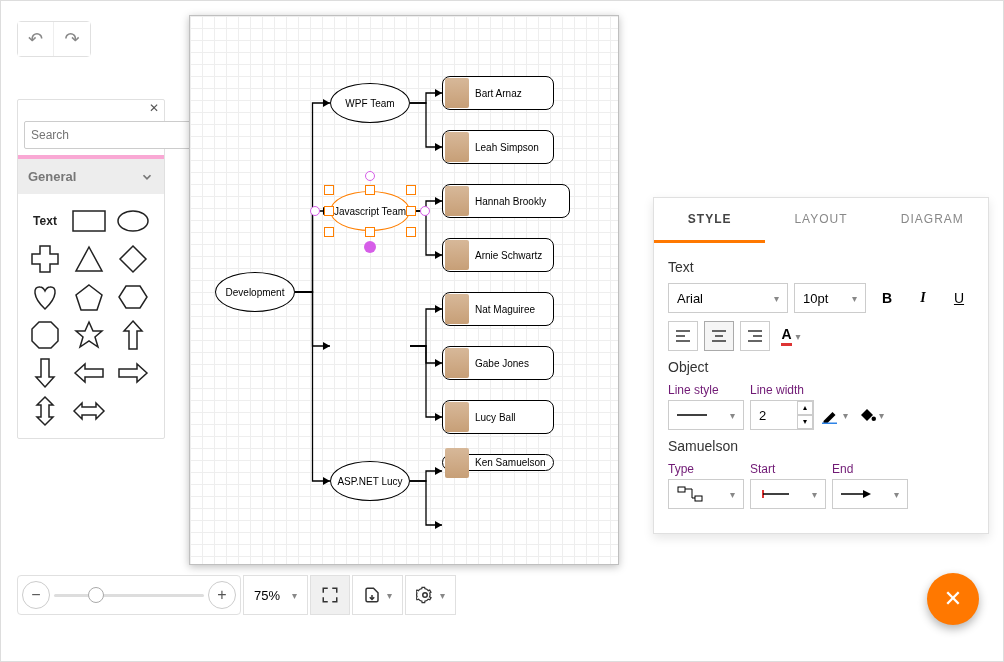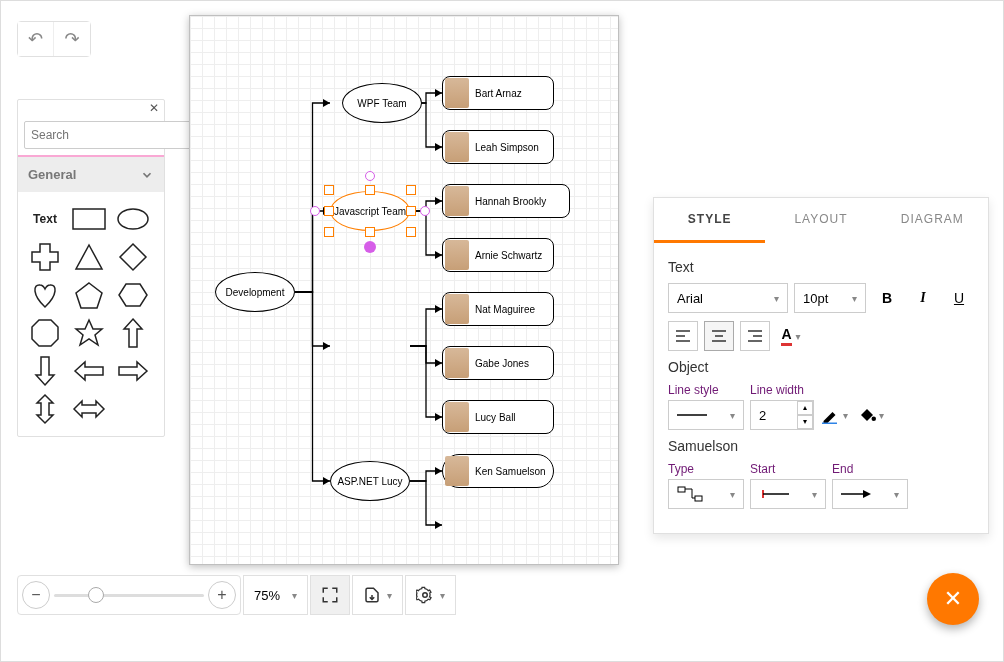--- a/index.html
+++ b/index.html
@@ -47,21 +47,21 @@
   .palette-close {
     text-align: right;
     font-size: 12px;
     padding: 1px 5px 0 0;
     color:#555;
     cursor:pointer;
   }
   .palette-search {
     padding: 6px;
     display:flex; 
-    border-bottom: 2px solid #f9a8d4;
+    border-bottom: 4px solid #f9a8d4;
   }
   .palette-search input {
     flex:1; border:1px solid #ccc; padding:6px 6px; font-size:12px;
     border-radius:2px 0 0 2px;
   }
   .palette-search .search-btn {
     border:1px solid #ccc; border-left:none; background:#fff;
     width:28px; height:28px; font-size:14px; cursor:pointer;
     border-radius:0 2px 2px 0;
   }
@@ -367,21 +367,21 @@
         <path d="M220 330 H236 V401 H252" fill="none" stroke="#000" stroke-width="1.3"></path>
         <polygon points="252,401 245,397 245,405" fill="#000"></polygon>
         <path d="M105 276 H122.5 V465 H140" fill="none" stroke="#000" stroke-width="1.3"></path>
         <polygon points="140,465 133,461 133,469" fill="#000"></polygon>
         <path d="M220 465 H236 V455 H252" fill="none" stroke="#000" stroke-width="1.3"></path>
         <polygon points="252,455 245,451 245,459" fill="#000"></polygon>
         <path d="M220 465 H236 V509 H252" fill="none" stroke="#000" stroke-width="1.3"></path>
         <polygon points="252,509 245,505 245,513" fill="#000"></polygon>
       </svg>
       <div class="node ellipse" style="left: 25px; top: 256px; width: 80px; height: 40px;">Development</div>
-      <div class="node ellipse" style="left: 152px; top: 67px; width: 80px; height: 40px;">WPF Team</div>
+      <div class="node ellipse" style="left: 140px; top: 67px; width: 80px; height: 40px;">WPF Team</div>
       <div class="node card" style="left: 252px; top: 60px; width: 112px; height: 34px;">
         <div class="avatar"></div>
         <span>Bart Arnaz</span>
       </div>
       <div class="node card" style="left: 252px; top: 114px; width: 112px; height: 34px;">
         <div class="avatar"></div>
         <span>Leah Simpson</span>
       </div>
       <div class="node ellipse selected" style="left: 140px; top: 175px; width: 80px; height: 40px;">Javascript Team</div>
       <div class="node card" style="left: 252px; top: 168px; width: 128px; height: 34px;">
@@ -410,21 +410,21 @@
       </div>
       <div class="node card" style="left: 252px; top: 330px; width: 112px; height: 34px;">
         <div class="avatar"></div>
         <span>Gabe Jones</span>
       </div>
       <div class="node card" style="left: 252px; top: 384px; width: 112px; height: 34px;">
         <div class="avatar"></div>
         <span>Lucy Ball</span>
       </div>
       <div class="node ellipse" style="left: 140px; top: 445px; width: 80px; height: 40px;">ASP.NET Lucy</div>
-      <div class="node card" style="left: 252px; top: 438px; width: 112px; height: 34px; border-radius: 17px;">
+      <div class="node card" style="left: 252px; top: 438px; width: 112px; height: 17px; border-radius: 17px;">
         <div class="avatar"></div>
         <span>Ken Samuelson</span>
       </div>
     </div>
 </div>
 
 <div class="props">
   <div class="props-tabs">
     <div class="props-tab active">STYLE</div>
     <div class="props-tab">LAYOUT</div>

